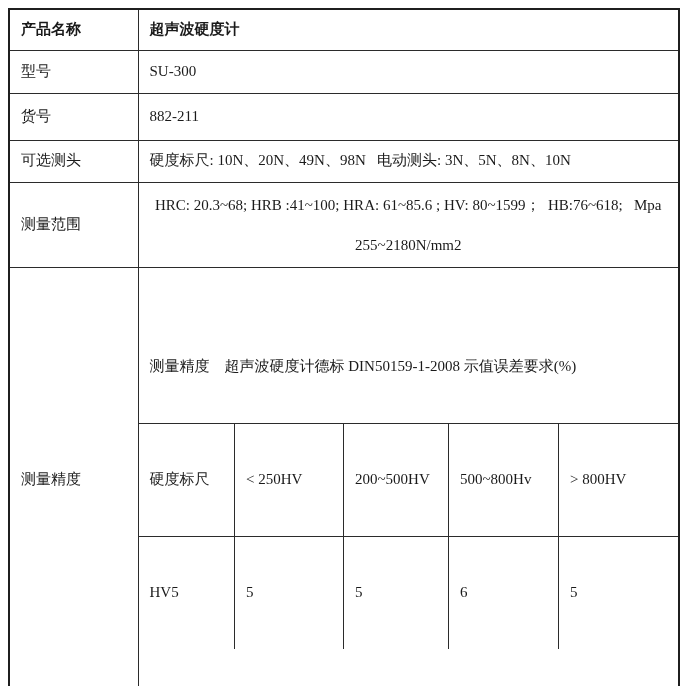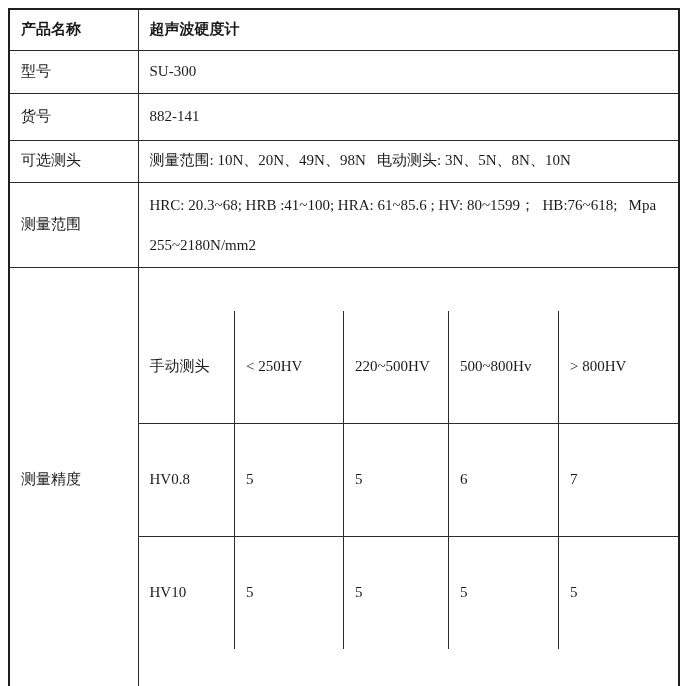--- a/index.html
+++ b/index.html
@@ -27,21 +27,21 @@
     line-height: 1.45;
     overflow: hidden;
   }
   .r1 { height: 41px; }
   .r2 { height: 43px; margin-left: 32px; }
   .r3 { height: 47px; padding-left: 33px; }
   .r4 { height: 42px; }
   .r5 { height: 79px; }
   .r6 { height: 338px; }
   .bold-row td { font-weight: bold; }
-  .range-cell { line-height: 40px !important; }
+  .range-cell { line-height: 40px !important; text-align: center; }
   .accuracy-cell {
     padding: 0 !important;
     vertical-align: top !important;
   }
   table.nested {
     border-collapse: collapse;
     border: hidden; 
     table-layout: fixed;
     width: 100%;
     height: 338px;
@@ -69,63 +69,59 @@
     <tr class="r1 bold-row">
       <td>产品名称</td>
       <td>超声波硬度计</td>
     </tr>
     <tr class="r2">
       <td>型号</td>
       <td>SU-300</td>
     </tr>
     <tr class="r3">
       <td>货号</td>
-      <td>882-141</td>
+      <td>882-211</td>
     </tr>
     <tr class="r4">
       <td>可选测头</td>
-      <td>测量范围: 10N、20N、49N、98N   电动测头: 3N、5N、8N、10N</td>
+      <td>硬度标尺: 10N、20N、49N、98N   电动测头: 3N、5N、8N、10N</td>
     </tr>
     <tr class="r5">
       <td>测量范围</td>
       <td class="range-cell">HRC: 20.3~68; HRB :41~100; HRA: 61~85.6 ; HV: 80~1599；  HB:76~618;   Mpa
 255~2180N/mm2</td>
     </tr>
 
     <tr class="r6">
       <td>测量精度</td>
       <td class="accuracy-cell">
         <table class="nested">
           <colgroup>
             <col style="width:96px">
             <col style="width:109px">
             <col style="width:105px">
             <col style="width:110px">
             <col style="width:121px">
           </colgroup>
           <tbody>
             <tr>
-              <td>手动测头</td>
+              <td colspan="5">测量精度    超声波硬度计德标 DIN50159-1-2008 示值误差要求(%)</td>
+            </tr>
+            <tr>
+              <td>硬度标尺</td>
               <td>&lt; 250HV</td>
-              <td>220~500HV</td>
+              <td>200~500HV</td>
               <td>500~800Hv</td>
               <td>&gt; 800HV</td>
             </tr>
             <tr>
-              <td>HV0.8</td>
+              <td>HV5</td>
               <td>5</td>
               <td>5</td>
               <td>6</td>
-              <td>7</td>
-            </tr>
-            <tr>
-              <td>HV10</td>
-              <td>5</td>
-              <td>5</td>
-              <td>5</td>
               <td>5</td>
             </tr>
           </tbody>
         </table>
       </td>
     </tr>
 
   </tbody>
 </table>
 

